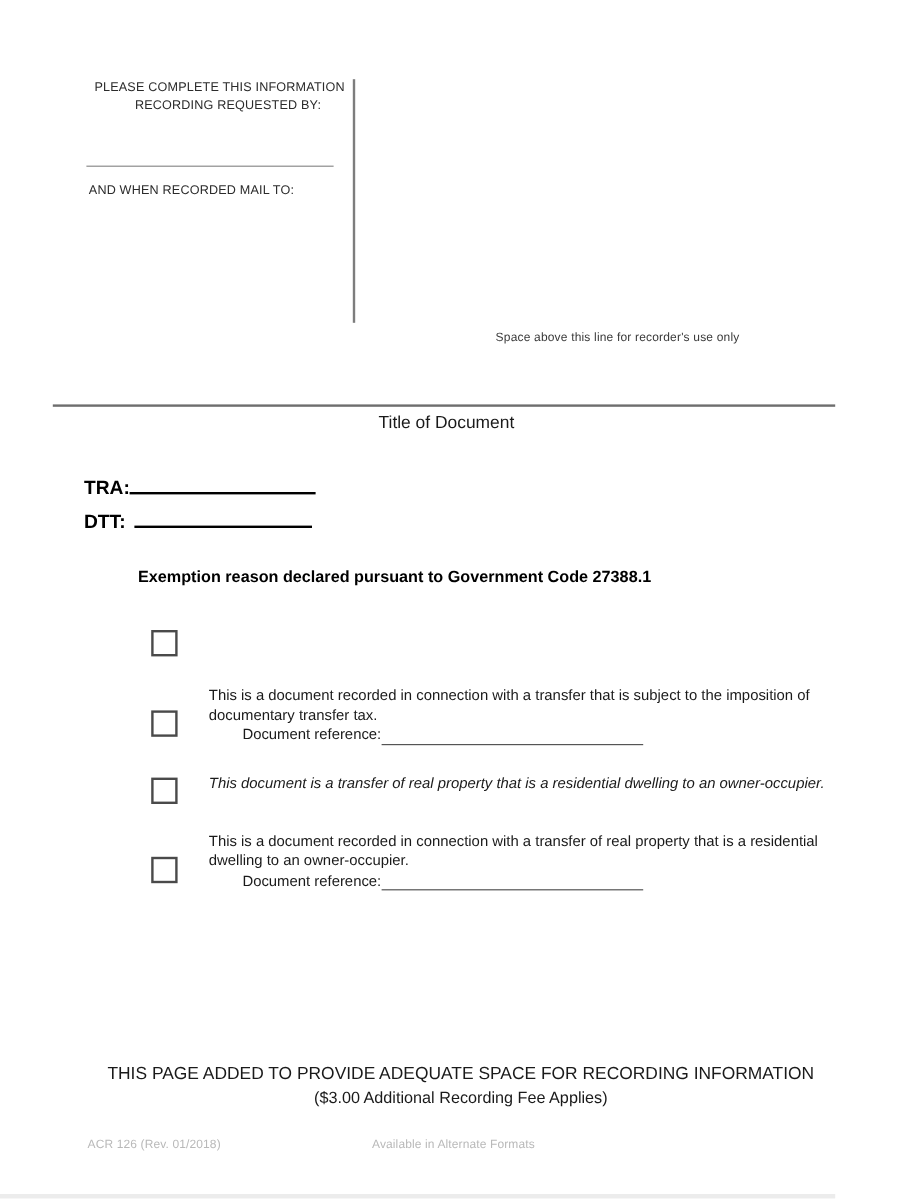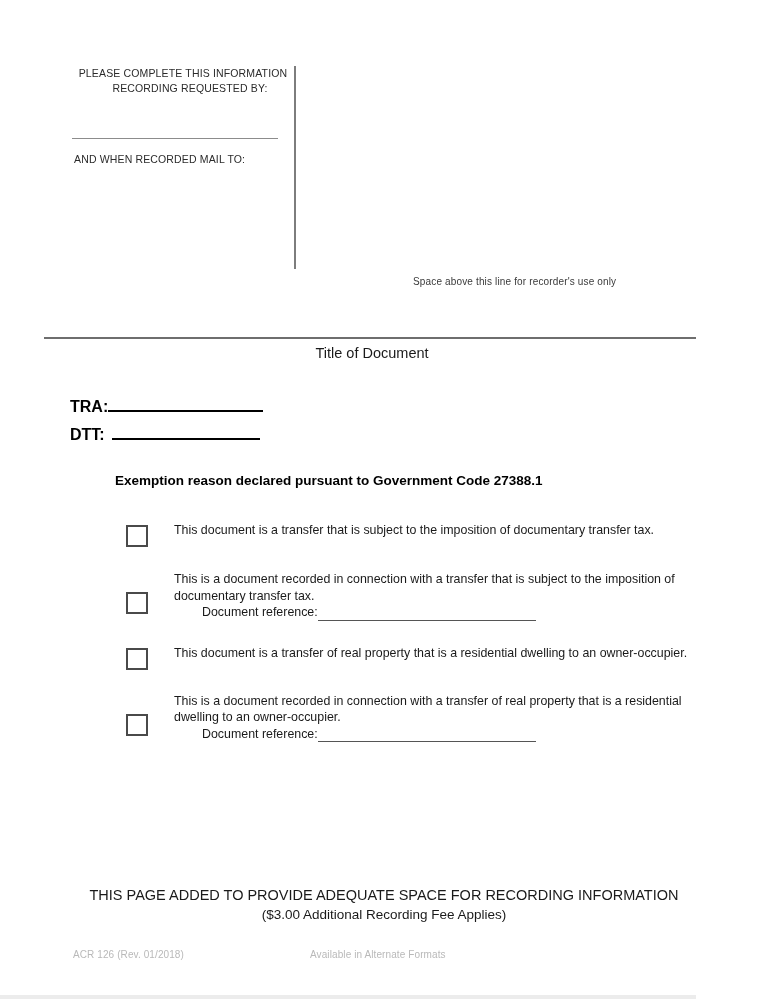--- a/index.html
+++ b/index.html
@@ -151,21 +151,21 @@
     top: 522px;
     width: 570px;
   }
   .check-item {
     position: relative;
     display: flex;
     align-items: flex-start;
   }
   .check-item.item-1 { margin-top: 0px; }
   .check-item.item-2 { margin-top: 24px; }
-  .check-item.item-3 { margin-top: 24px; }
+  .check-item.item-3 { margin-top: 24px; font-style: italic; }
   .check-item.item-4 { margin-top: 23px; }
 
   .checkbox {
     flex: 0 0 auto;
     width: 18px;
     height: 18px;
     border: 2px solid #4a4a4a;
     background: #ffffff;
     box-sizing: content-box;
   }
@@ -263,23 +263,20 @@
   <div class="field-row dtt">
     <span class="label">DTT: </span><span class="fill"></span>
   </div>
 
   <div class="exemption-heading">Exemption reason declared pursuant to Government Code 27388.1</div>
 
   <div class="checkbox-list">
 
     <div class="check-item item-1">
       <div class="checkbox"></div>
-      <div class="check-text">
-        <p class="para">This document is a transfer that is subject to the imposition of documentary transfer tax.</p>
-      </div>
     </div>
 
     <div class="check-item item-2">
       <div class="checkbox"></div>
       <div class="check-text">
         <p class="para">This is a document recorded in connection with a transfer that is subject to the imposition of documentary transfer tax.</p>
         <div class="docref-line"><span>Document reference:</span><span class="fill"></span></div>
       </div>
     </div>
 

